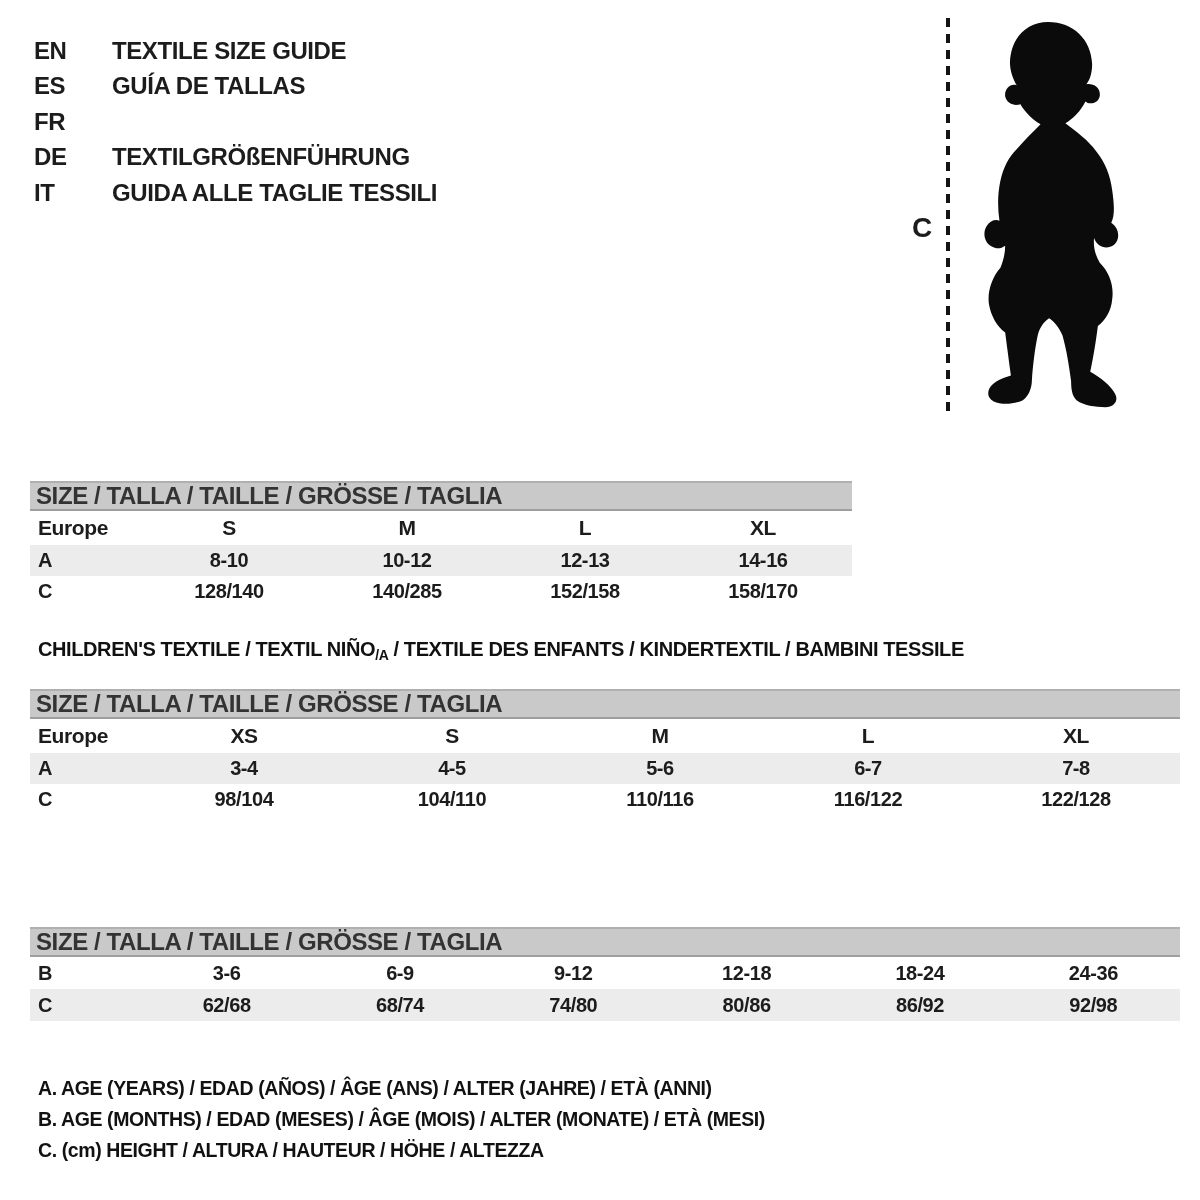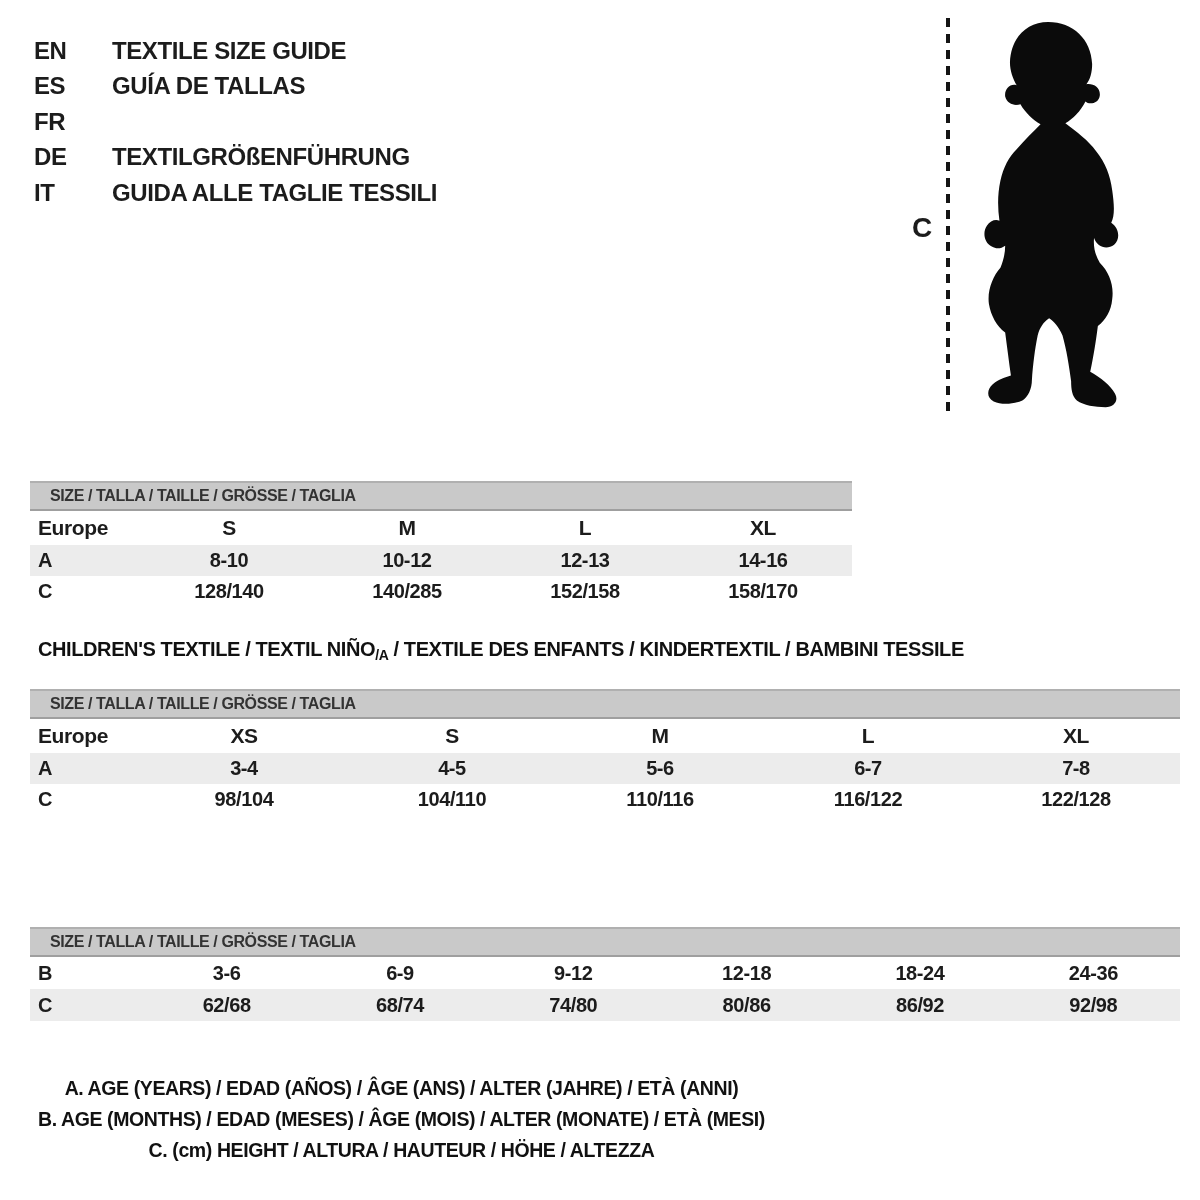--- a/index.html
+++ b/index.html
@@ -30,32 +30,32 @@
   .sub-a { font-size:14px; vertical-align:-4px; }
 
   
   .tbl { position:absolute; left:30px; }
   .tbl-junior { top:481px; width:822px; }
   .tbl-children { top:689px; width:1150px; }
   .tbl-babies { top:927px; width:1150px; }
   .band {
     height:26px; background:#c9c9c9;
     border-top:2px solid #b0b0b0; border-bottom:2px solid #9f9f9f;
-    display:flex; align-items:center; padding-left:20px;
-    font-size:16px; color:#333;
+    display:flex; align-items:center; padding-left:6px;
+    font-size:24px; color:#333;
   }
   .row { display:flex; align-items:center; }
   .row-region { height:34px; font-size:21px; }
   .row-data { height:31px; font-size:20px; }
   .shaded { background:#ececec; }
   .cell-label { width:110px; padding-left:8px; box-sizing:border-box; }
   .cell { flex:1; text-align:center; }
 
   
-  .footnotes { position:absolute; left:38px; top:1073px; font-size:19.5px; line-height:31px; color:#111;text-align:center; }
+  .footnotes { position:absolute; left:38px; top:1073px; font-size:19.5px; line-height:31px; color:#111; }
 </style>
 </head>
 <body>
 
 <div class="page">
 
   <div class="lang-list">
     <div class="lang-row">
       <span class="lang-code">EN</span>
       <span>TEXTILE SIZE GUIDE</span>

